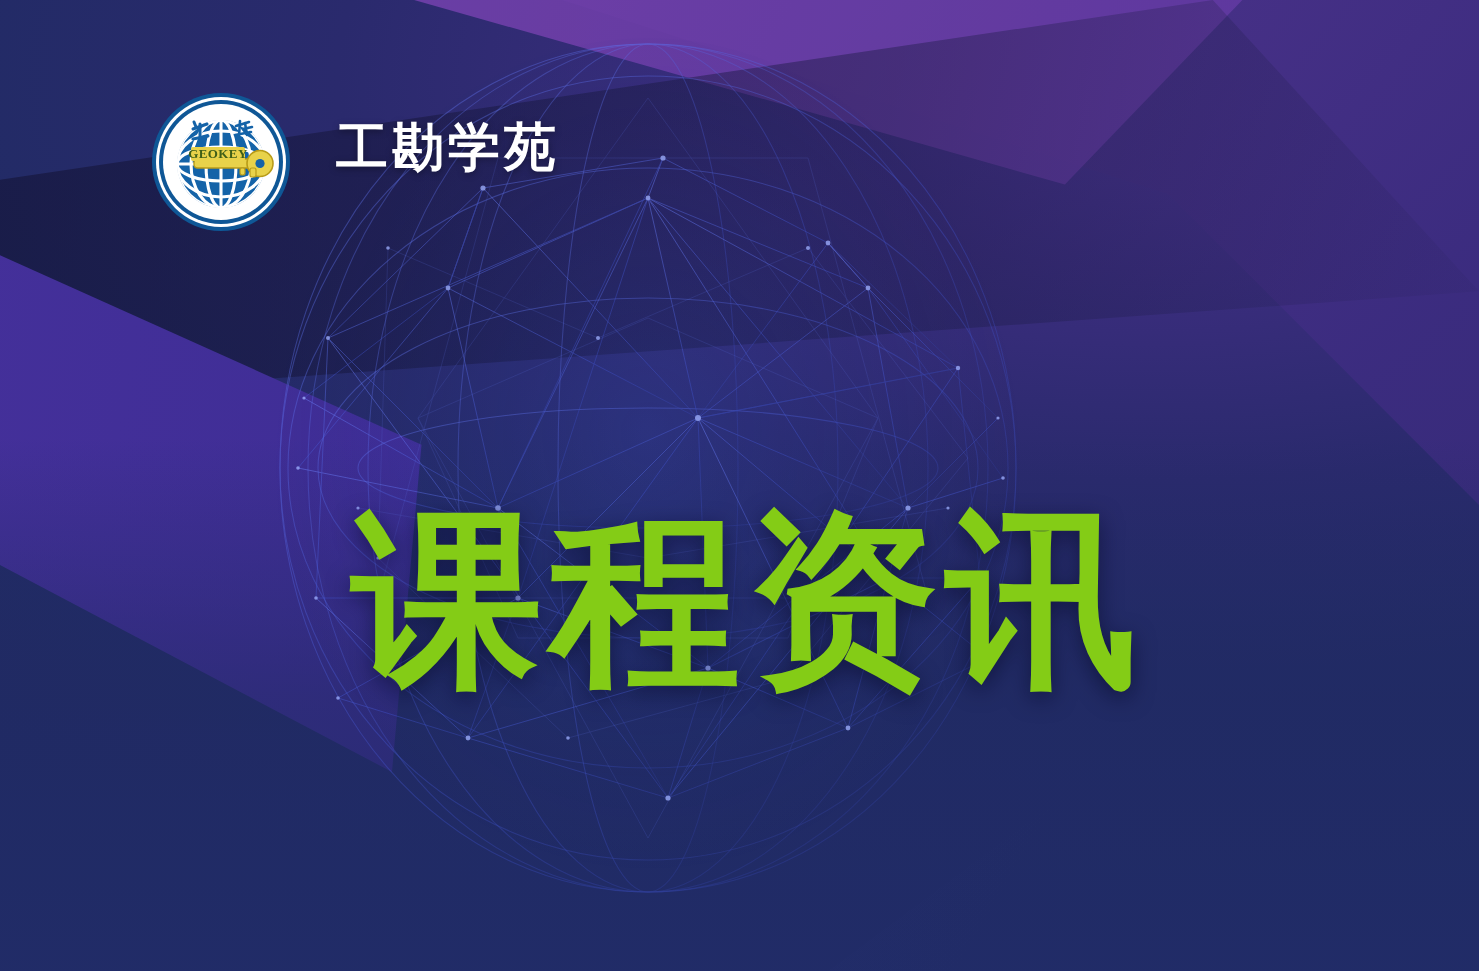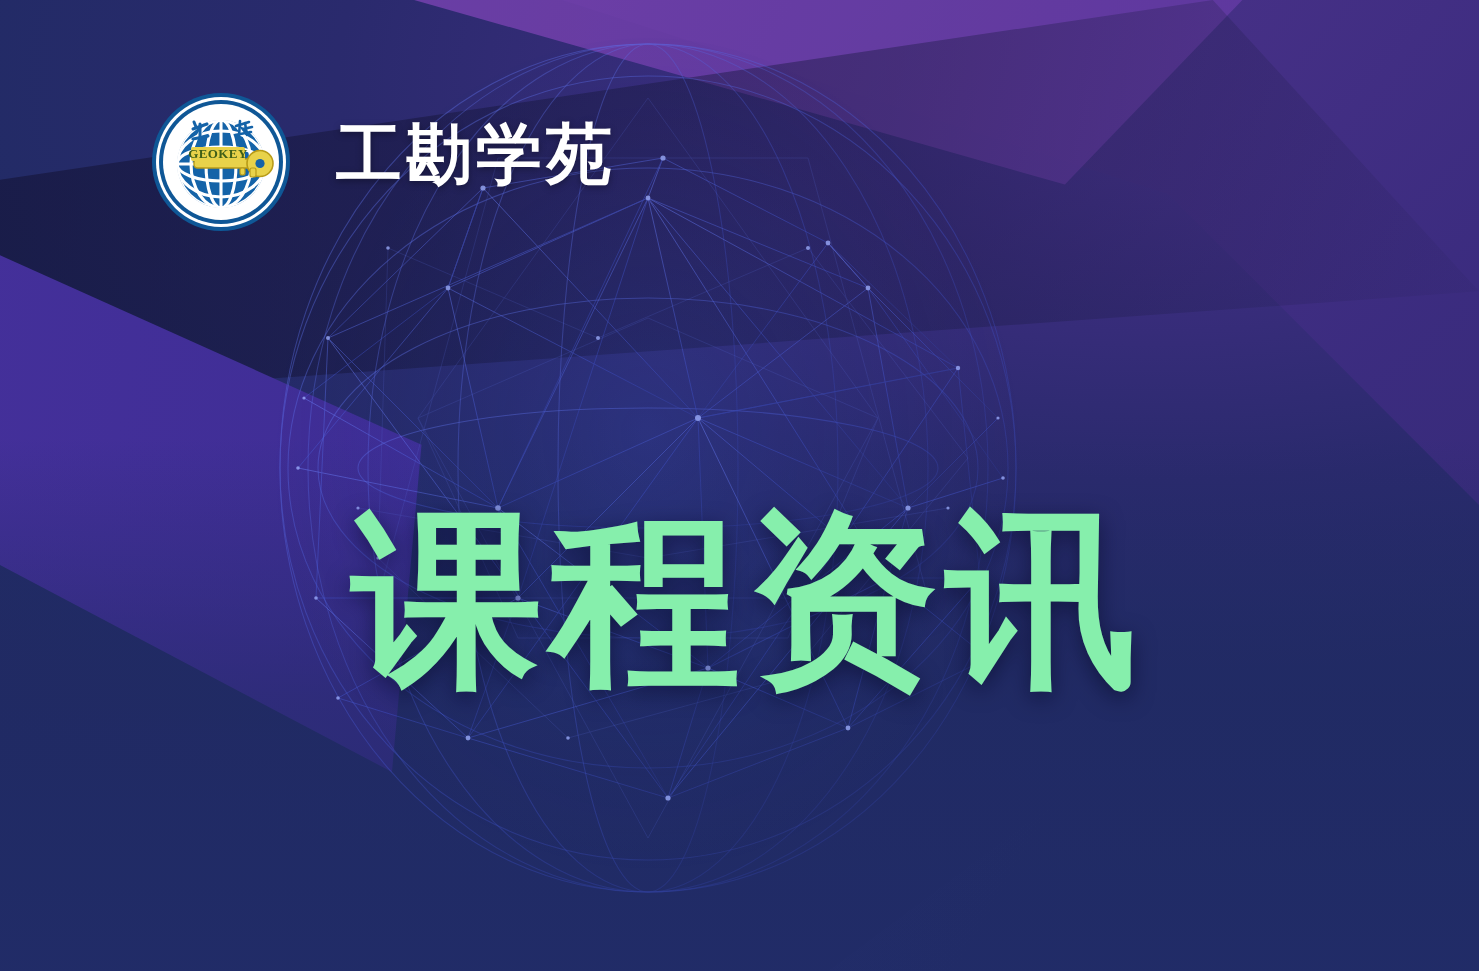--- a/index.html
+++ b/index.html
@@ -86,33 +86,33 @@
     width:142px; height:142px;
   }
   .logo svg{width:100%;height:100%;display:block;}
 
   
   .brand{
     position:absolute;
     left:336px; top:122px;
     color:#ffffff;
     font-family:"Liberation Serif","DejaVu Serif",serif;
-    font-size:66px;
+    font-size:52px;
     font-weight:700;
     letter-spacing:4px;
     line-height:1;
     white-space:nowrap;
     text-shadow:0 2px 7px rgba(0,0,0,.35);
   }
 
   
   .hero{
     position:absolute;
     left:352px; top:378px;
-    color:#86efac;
+    color:#84cc16;
     font-family:"Liberation Sans","DejaVu Sans",sans-serif;
     font-size:190px;
     font-weight:700;
     letter-spacing:8px;
     line-height:1;
     white-space:nowrap;
     text-shadow:0 6px 22px rgba(6,8,36,.55);
   }
 </style>
 </head>

